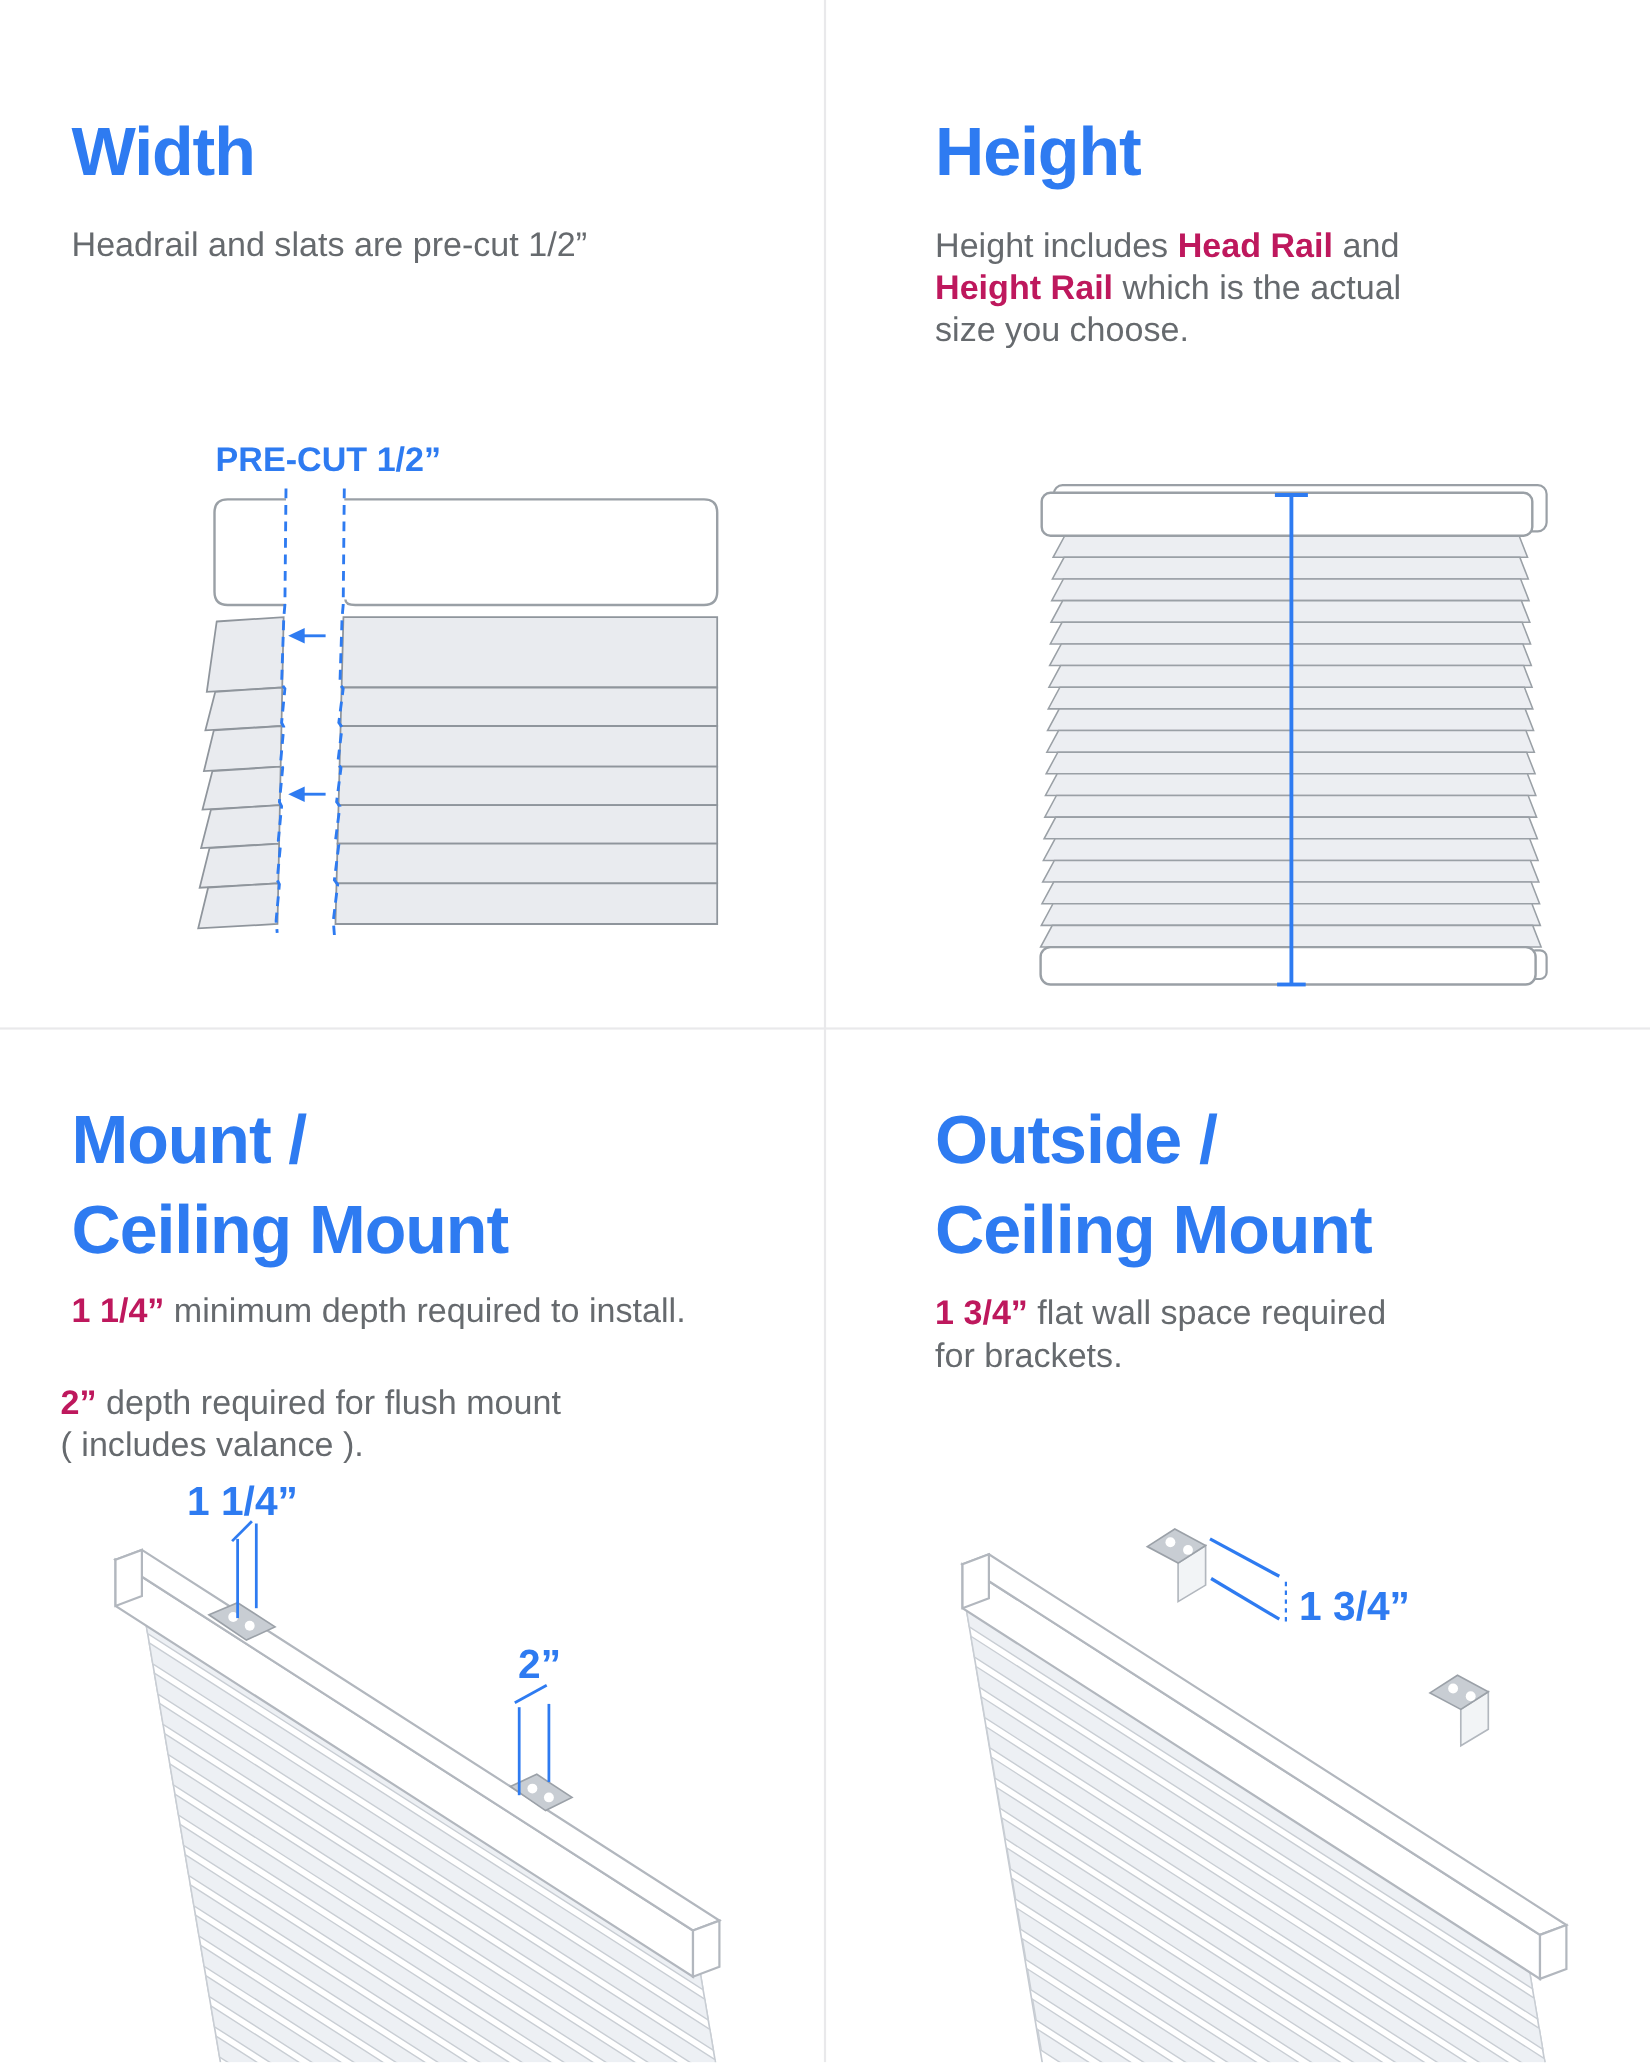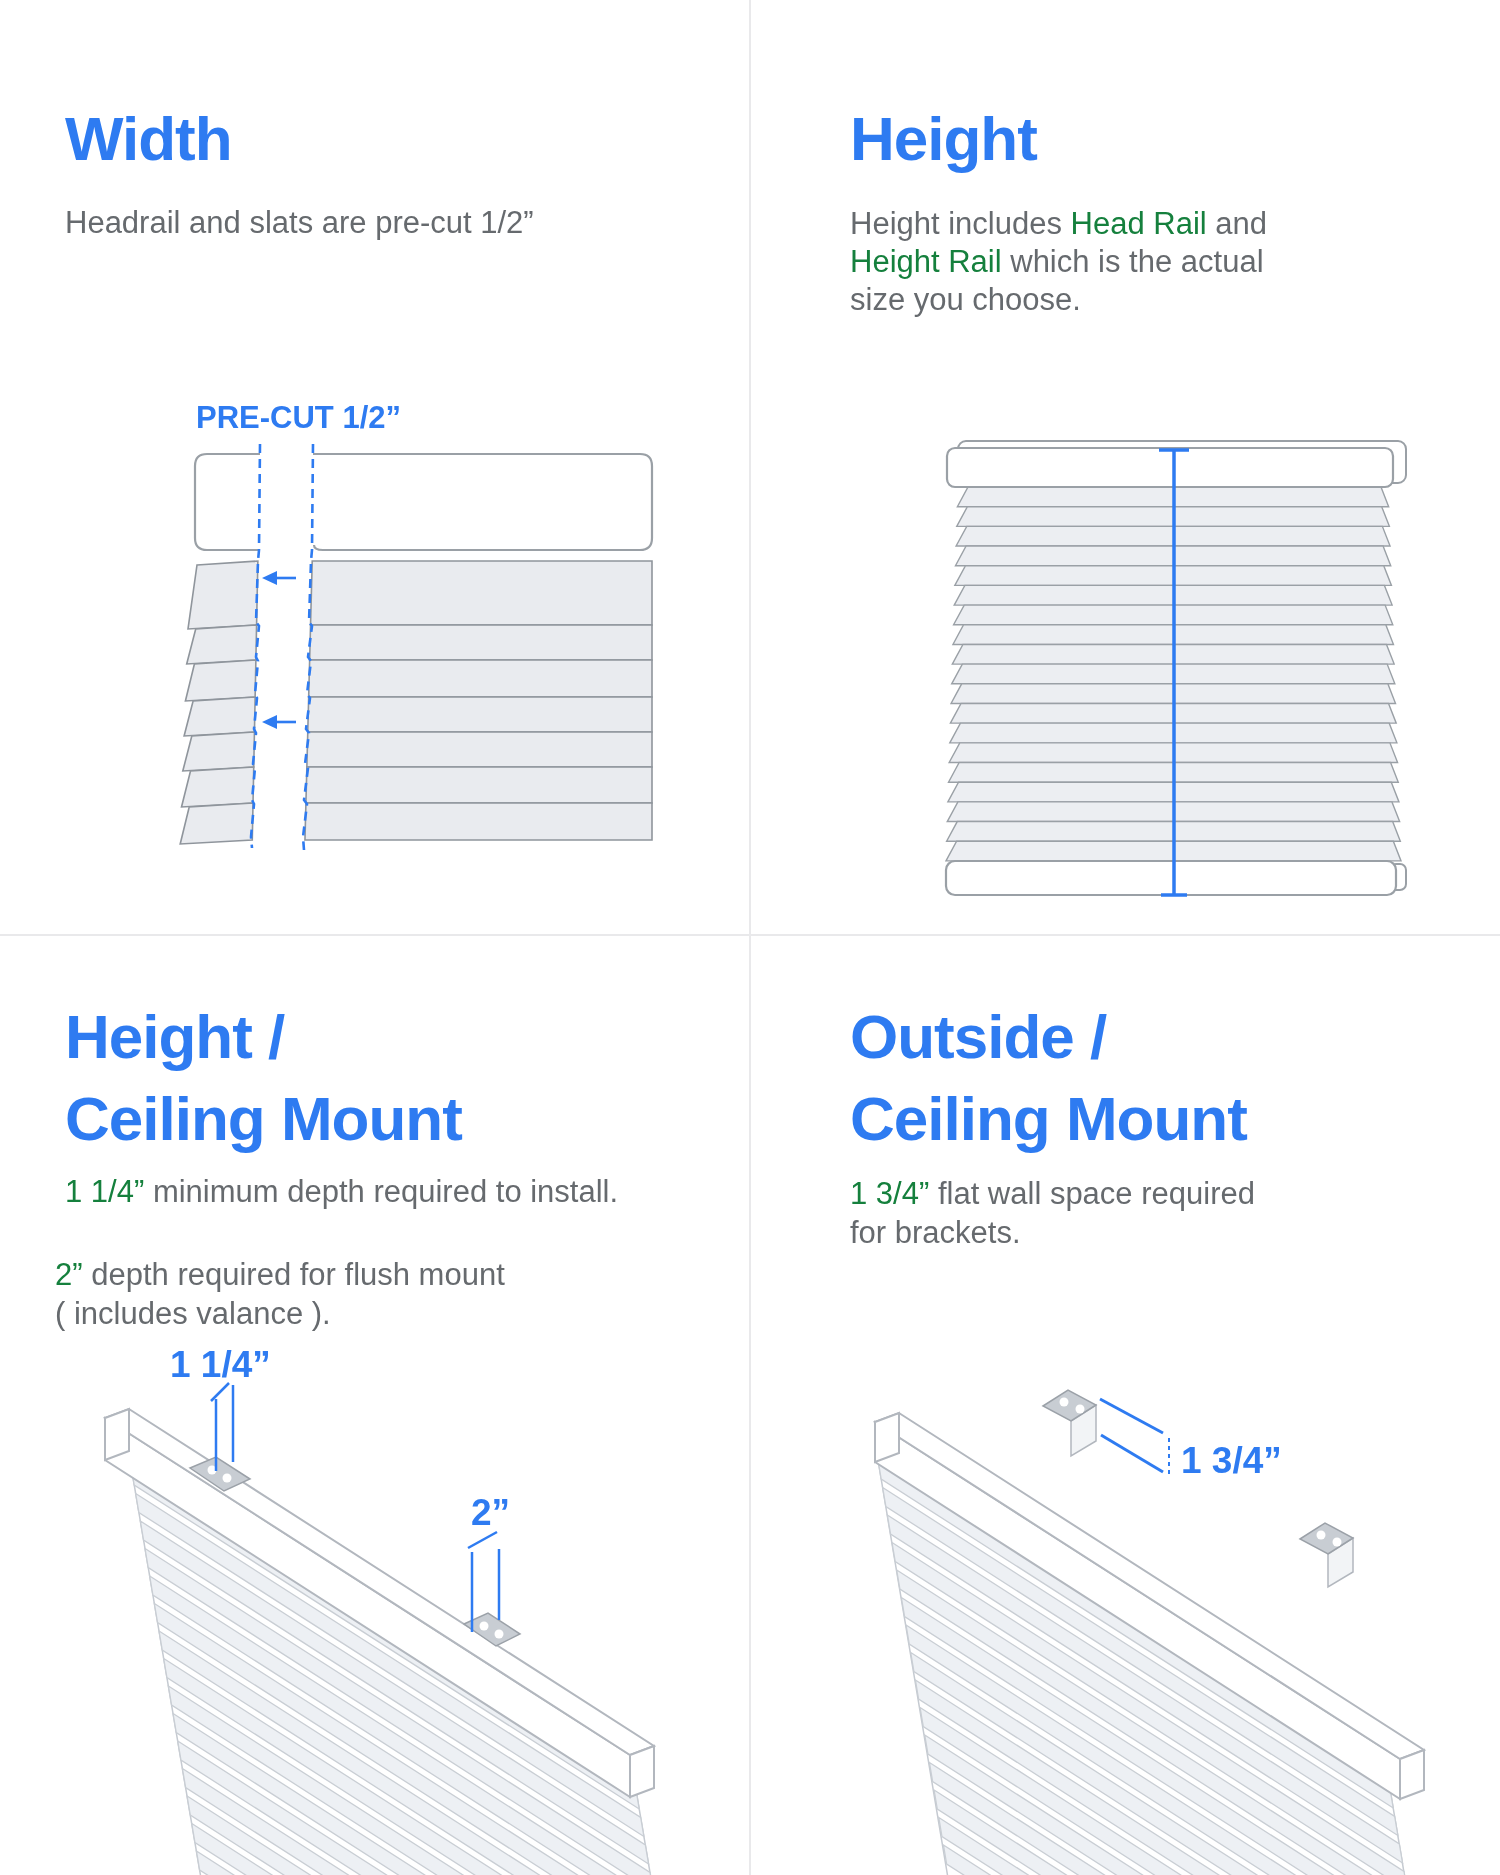--- a/index.html
+++ b/index.html
@@ -4,21 +4,21 @@
 <style>
   html,body{margin:0;padding:0;background:#ffffff;}
   .page{position:relative;width:1500px;height:1875px;background:#fff;overflow:hidden;
         font-family:"Liberation Sans","DejaVu Sans",sans-serif;}
   .divider-v{position:absolute;left:749px;top:0;width:2px;height:1875px;background:#e9e9eb;}
   .divider-h{position:absolute;left:0;top:934px;width:1500px;height:2px;background:#e9e9eb;}
   .sec-title{position:absolute;font-size:62px;font-weight:700;line-height:82px;
              letter-spacing:-1px;color:#2e7bf1;white-space:nowrap;}
   .body-text{position:absolute;font-size:31px;color:#666a6e;white-space:nowrap;}
   .body-text .bline{display:block;}
-  .body-text b{color:#15803d;font-weight:400;}
+  .body-text b{color:#be185d;font-weight:700;}
   .lh39 .bline{line-height:39px;} .lh38 .bline{line-height:38px;}
   .diagram-label{position:absolute;color:#2e7bf1;font-weight:700;white-space:nowrap;}
   .lbl-precut{font-size:31px;letter-spacing:0px;}
   .lbl-measure{font-size:37px;}
   svg{position:absolute;display:block;}
   .sec-title, .body-text, .diagram-label{cursor:default;}
 </style>
 </head>
 <body>
 
@@ -108,21 +108,21 @@
     <rect x="1390" y="864" width="16" height="26" rx="6" fill="#ffffff" stroke="#9aa0a6" stroke-width="2"></rect>
     <rect x="946" y="861" width="450" height="34" rx="9" fill="#ffffff" stroke="#9aa0a6" stroke-width="2.2"></rect>
     <g>
       <path d="M 1174,450 L 1174,895" stroke="#2e7bf1" stroke-width="3.5" fill="none"></path>
       <path d="M 1159,450 L 1189,450" stroke="#2e7bf1" stroke-width="3.5" fill="none"></path>
       <path d="M 1161,895 L 1187,895" stroke="#2e7bf1" stroke-width="3.5" fill="none"></path>
     </g>
   </svg>
 
   <div class="sec-title" style="left:65px;top:996px;">
-    <span style="display:block;">Height /</span>
+    <span style="display:block;">Mount /</span>
     <span style="display:block;">Ceiling Mount</span>
   </div>
 
   <div class="body-text" style="left:65px;top:1174px;">
     <span class="bline"><b>1 1/4”</b><span> minimum depth required to install.</span></span>
   </div>
   <div class="body-text lh39" style="left:55px;top:1255px;">
     <span class="bline"><b>2”</b><span> depth required for flush mount</span></span>
     <span class="bline"><span>( includes valance ).</span></span>
   </div>

